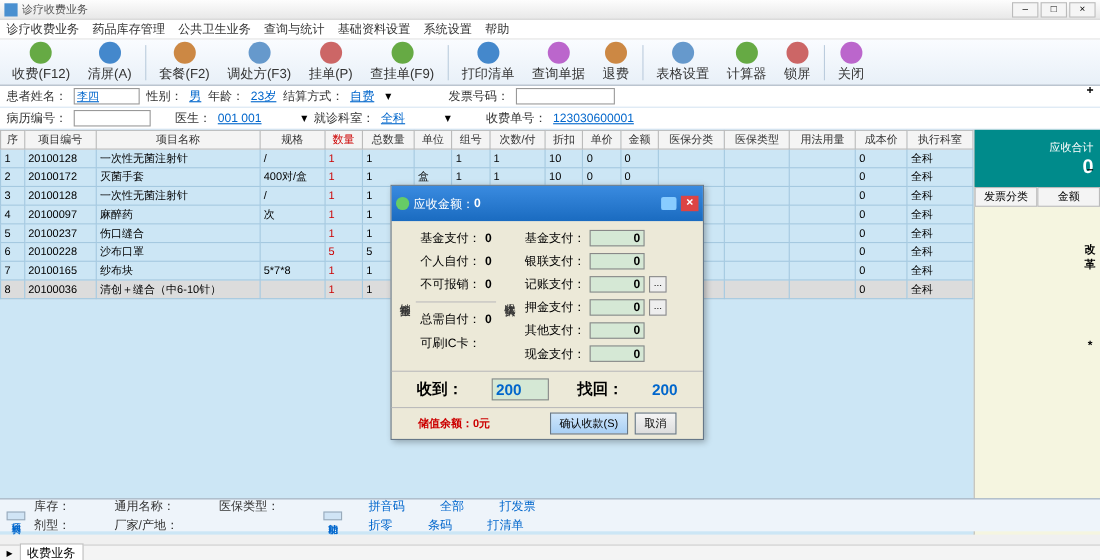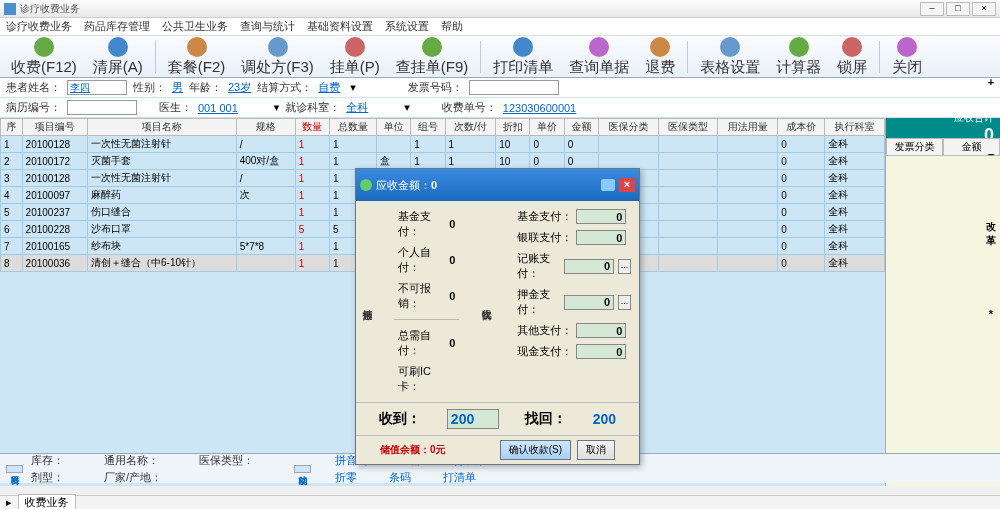--- a/index.html
+++ b/index.html
@@ -6,56 +6,56 @@
 body{background:#f0f0f0;width:1000px;height:509px;overflow:hidden;position:relative}
 .titlebar{height:18px;background:linear-gradient(#fdfdfd,#e8e8e8);border-bottom:1px solid #ccc;display:flex;align-items:center;padding:0 4px}
 .titlebar-icon{width:12px;height:12px;background:#4a90d0;margin-right:4px}
 .titlebar-title{flex:1;color:#555;font-size:10px}
 .winbtn{width:24px;height:14px;border:1px solid #bbb;background:#f5f5f5;margin-left:2px;text-align:center;line-height:10px;font-size:9px;cursor:pointer}
 .menubar{height:18px;background:#fff;border-bottom:1px solid #ddd;display:flex;align-items:center;padding:0 6px;gap:12px;font-size:10px;color:#333}
 .menubar span{cursor:pointer}
 .toolbar{height:42px;background:linear-gradient(#fafcff,#e8f0f8);border-bottom:1px solid #9ab;display:flex;align-items:center;padding:0 4px;gap:2px}
 .tbtn{display:flex;flex-direction:column;align-items:center;padding:2px 6px;cursor:pointer;border:1px solid transparent}
 .tbtn-icon{width:20px;height:20px;border-radius:50%;margin-bottom:1px}
-.tbtn-label{font-size:15px;color:#333;white-space:nowrap}
+.tbtn-label{font-size:12px;color:#333;white-space:nowrap}
 .sep{width:1px;height:32px;background:#bcd;margin:0 3px}
 .formrow{height:20px;background:#fff;border-bottom:1px solid #d0e0f0;display:flex;align-items:center;padding:0 6px;gap:6px;font-size:10px}
 .formrow label{color:#333}
 .formrow input,.formrow select{height:15px;border:1px solid #999;font-size:10px;padding:0 2px}
 .link{color:#06c;text-decoration:underline;cursor:pointer}
 .main{display:flex;height:368px}
 .grid-area{flex:1;background:#cce6f5;position:relative;overflow:hidden}
 .grid{width:100%;border-collapse:collapse;background:#cce6f5}
 .grid th{background:#f4f4f4;border:1px solid #bbb;padding:1px 3px;font-weight:normal;font-size:10px;color:#333;height:16px;white-space:nowrap}
 .grid th.red{color:#c00}
 .grid td{border:1px solid #a5c9e0;padding:1px 3px;font-size:10px;height:15px;white-space:nowrap}
 .grid tr.sel td{background:#dcdcdc}
 .red-cell{color:#c00}
 .rightpane{width:115px;background:#f5f5e0;border-left:1px solid #aaa;display:flex;flex-direction:column}
-.righthdr{height:20px;background:#008b8b;color:#fff;display:flex;flex-direction:column;align-items:flex-end;justify-content:center;padding:2px 6px}
+.righthdr{height:52px;background:#008b8b;color:#fff;display:flex;flex-direction:column;align-items:flex-end;justify-content:center;padding:2px 6px}
 .righthdr-label{font-size:10px}
 .righthdr-val{font-size:18px;font-weight:bold}
 .rightgrid{display:flex}
 .rightgrid div{flex:1;background:#f4f4f4;border:1px solid #bbb;padding:1px 3px;font-size:10px;text-align:center}
 .sidebtns{position:absolute;right:0;top:76px;width:18px;display:flex;flex-direction:column;gap:60px;align-items:center;font-size:14px;font-weight:bold}
 .sidebtns span{cursor:pointer}
 .bottombar{position:absolute;bottom:26px;left:0;right:0;height:30px;background:#eef4fa;border-top:1px solid #9ab;display:flex;align-items:center;padding:0 6px;font-size:10px}
 .bottombar .lbl{color:#333;margin-right:40px}
 .bottombar .vtab{writing-mode:vertical-rl;background:#d0e4f5;border:1px solid #9ab;padding:3px 1px;font-size:9px;color:#06c;margin-right:8px}
 .bottombar .lnk{color:#06c;margin:0 16px;cursor:pointer}
 .statusbar{position:absolute;bottom:0;left:0;right:0;height:14px;background:#f4f4f4;border-top:1px solid #ccc;display:flex;align-items:center;padding:0 6px;font-size:9px}
 .statusbar .tab{background:#fff;border:1px solid #bbb;padding:0 6px;margin-left:6px}
 
 .dialog{position:absolute;left:355px;top:168px;width:285px;background:#ece9d8;border:1px solid #678;box-shadow:2px 2px 6px rgba(0,0,0,.3)}
 .dlg-title{height:18px;background:linear-gradient(#3a8be0,#1a6bc0);display:flex;align-items:center;padding:16px 4px;color:#fff;font-size:10px}
 .dlg-title .orb{width:12px;height:12px;background:#6c6;border-radius:50%;margin-right:4px}
 .dlg-title .spacer{flex:1}
 .dlg-title .volicon{width:14px;height:12px;background:#8cf;border-radius:2px;margin-right:4px}
 .dlg-close{width:16px;height:14px;background:#d44;color:#fff;text-align:center;line-height:13px;cursor:pointer;font-weight:bold}
-.dlg-body{display:flex;padding:4px;gap:20px}
+.dlg-body{display:flex;padding:4px;gap:4px}
 .dlg-col{display:flex;flex-direction:column;gap:6px;padding:4px}
 .dlg-vlabel{writing-mode:vertical-rl;font-size:10px;text-align:center;padding:4px 0;color:#333}
 .dlg-row{display:flex;align-items:center;gap:4px;font-size:10px}
 .dlg-row input{width:50px;height:15px;border:1px solid #888;background:#d5e8d5;text-align:right;padding:0 3px;font-weight:bold}
 .dlg-row .v{font-weight:bold}
 .dotbtn{width:16px;height:15px;border:1px solid #888;background:#eee;font-size:9px;cursor:pointer;text-align:center}
 .dlg-big{display:flex;align-items:center;justify-content:space-around;padding:6px 10px;border-top:1px solid #bbb}
 .dlg-big label{font-size:14px;font-weight:bold}
 .dlg-big input{width:52px;height:20px;border:1px solid #888;background:#d5e8d5;font-size:14px;font-weight:bold;color:#06c;text-align:left;padding:0 3px}
 .dlg-big .ret{font-size:14px;font-weight:bold;color:#06c}

